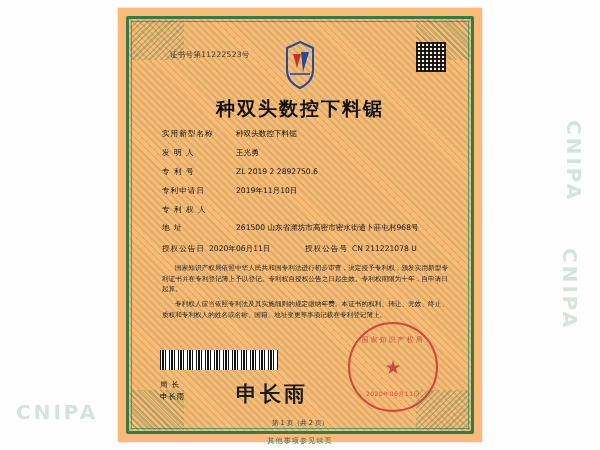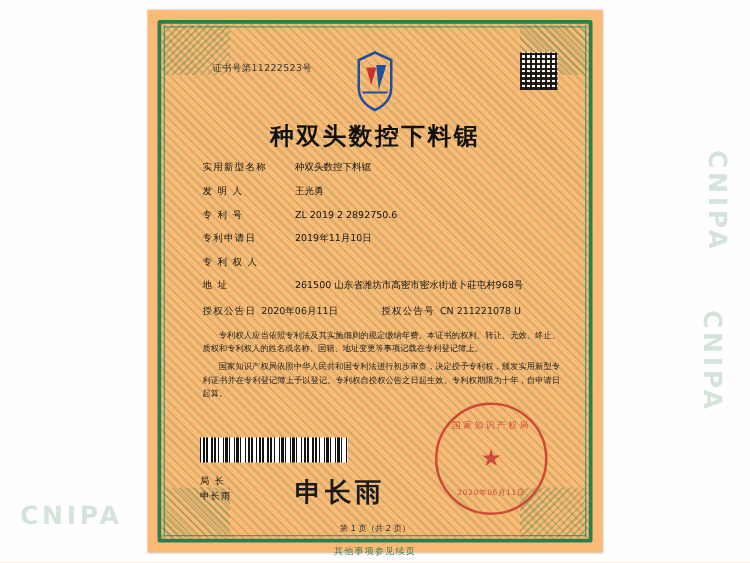--- a/index.html
+++ b/index.html
@@ -327,22 +327,22 @@
           <span>2020年06月11日</span>
         </div>
         <div class="half">
           <span class="glabel">授权公告号</span>
           <span>CN 211221078 U</span>
         </div>
       </div>
     </div>
 
     <div class="paragraphs">
+      <p>国家知识产权局依照中华人民共和国专利法进行初步审查，决定授予专利权，颁发实用新型专利证书并在专利登记簿上予以登记。专利权自授权公告之日起生效。专利权期限为十年，自申请日起算。</p>
       <p>专利权人应当依照专利法及其实施细则的规定缴纳年费。本证书的权利、转让、无效、终止、质权和专利权人的姓名或名称、国籍、地址变更等事项记载在专利登记簿上。</p>
-      <p>国家知识产权局依照中华人民共和国专利法进行初步审查，决定授予专利权，颁发实用新型专利证书并在专利登记簿上予以登记。专利权自授权公告之日起生效。专利权期限为十年，自申请日起算。</p>
     </div>
 
     <div class="barcode"></div>
 
     <div class="sign-block">
       <div>局   长</div>
       <div>申长雨</div>
     </div>
 
     <div class="signature">申长雨</div>

